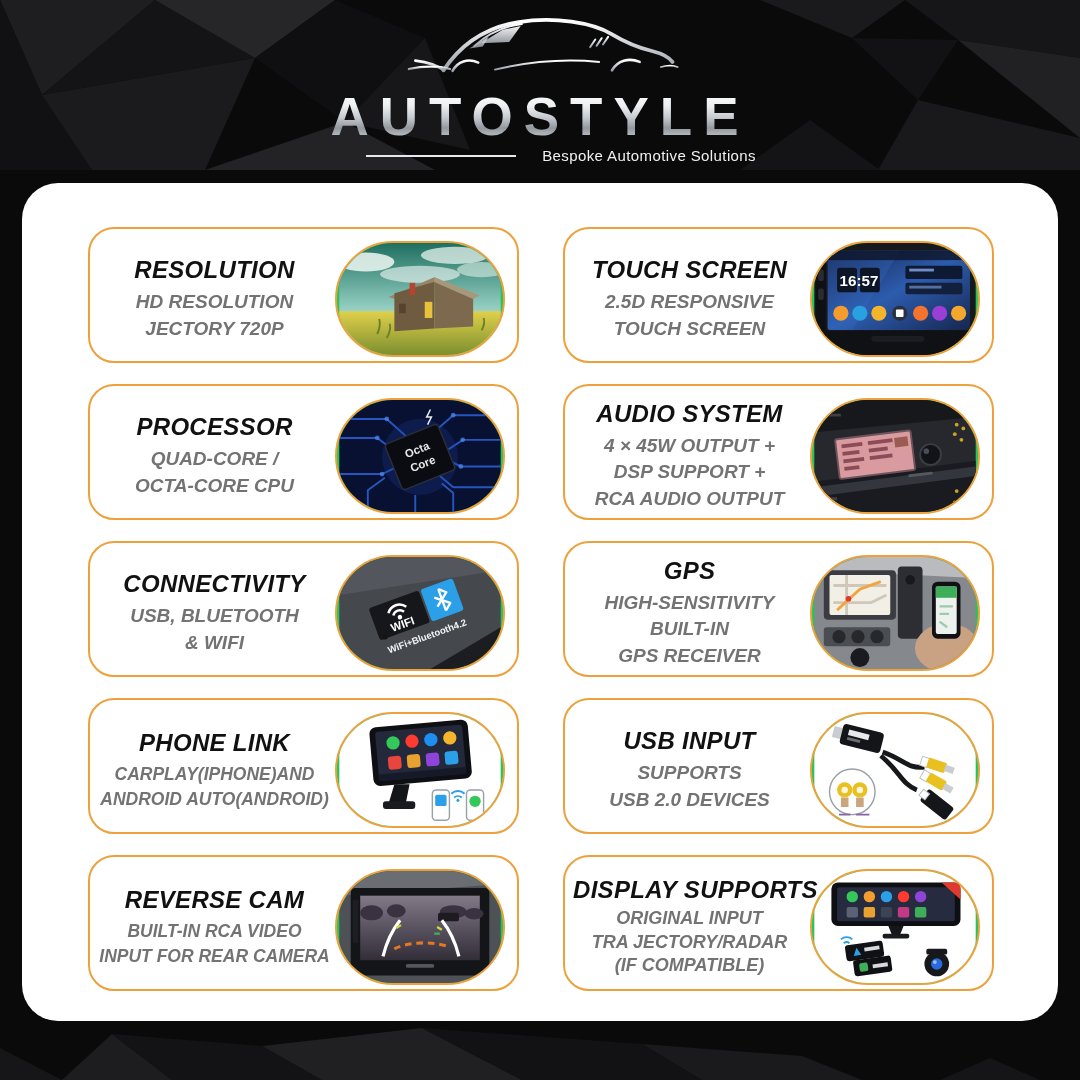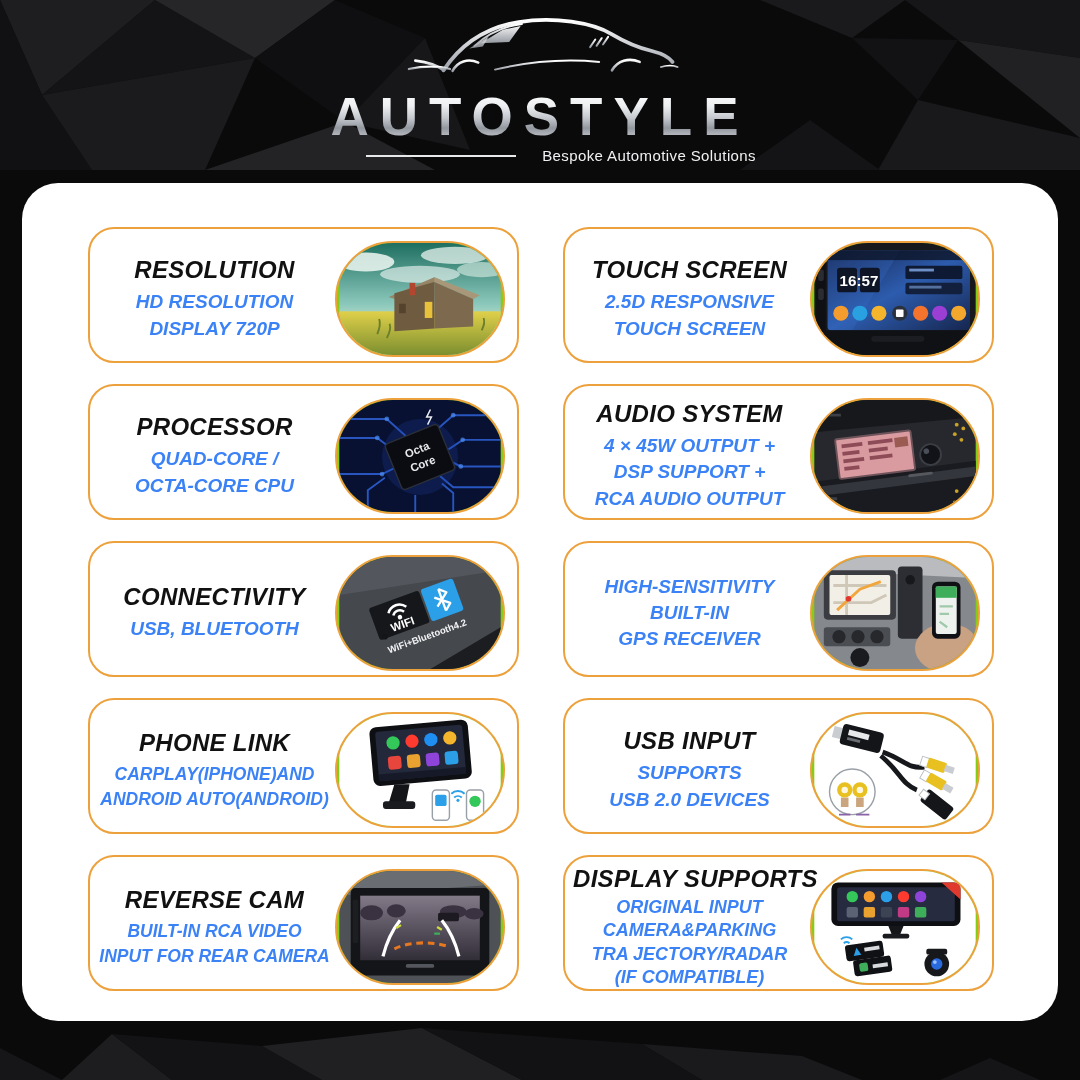--- a/index.html
+++ b/index.html
@@ -34,27 +34,27 @@
     display:grid;grid-template-columns:1fr 1fr;grid-template-rows:repeat(5,136px);
     column-gap:44px;row-gap:21px;height:764px;
   }
   .card{
     border:2px solid #EDA13C;border-radius:26px;background:#fff;
     display:flex;align-items:center;box-sizing:border-box;
     padding:12px 12px 4px 8px;gap:4px;overflow:hidden;
   }
   .card-text{flex:1;min-width:0;text-align:center;font-style:italic;color:#111;}
   .card-title{font-size:24px;font-weight:800;letter-spacing:.3px;margin:0 0 5px;white-space:nowrap;}
-  .card-line{font-size:19px;font-weight:700;line-height:1.38;margin:0;white-space:nowrap;color:#3b82f6;}
+  .card-line{font-size:19px;font-weight:700;line-height:1.38;margin:0;white-space:nowrap;color:#737373;}
   .card-text.tight .card-line{font-size:17.5px;}
   .card-text.four .card-line{font-size:18px;line-height:1.3;}
   .card-text.four .card-title{margin-bottom:3px;}
   .photo{
     flex:0 0 170px;width:170px;height:116px;border:2px solid #EDA13C;border-radius:58px;
-    overflow:hidden;box-sizing:border-box;background:#84cc16;
+    overflow:hidden;box-sizing:border-box;background:#22c55e;
   }
   .photo svg{display:block;width:100%;height:100%;}
 </style>
 </head>
 <body>
 
 <div class="poly-top">
   <svg viewBox="0 0 1080 170" preserveAspectRatio="none">
     <rect width="1080" height="170" fill="#0a0a0b"></rect>
     <polygon points="0,0 155,0 42,95" fill="#1e1e21"></polygon>
@@ -118,21 +118,21 @@
   </div>
 </div>
 
 <div class="panel">
   <div class="grid">
 
     <div class="card">
       <div class="card-text">
         <div class="card-title">RESOLUTION</div>
         <div class="card-line">HD RESOLUTION</div>
-        <div class="card-line">DISPLAY 720P</div>
+        <div class="card-line">JECTORY 720P</div>
       </div>
       <div class="photo">
         <svg viewBox="0 0 170 118">
           <defs>
             <linearGradient id="sky1" x1="0" y1="0" x2="0" y2="1">
               <stop offset="0" stop-color="#1e6f60"></stop>
                 <stop offset="0.55" stop-color="#8cc9bc"></stop>
                 <stop offset="0.8" stop-color="#dcead0"></stop>
             </linearGradient>
             <linearGradient id="field1" x1="0" y1="0" x2="0" y2="1">
@@ -281,20 +281,21 @@
           </g>
           <path d="M10,16 h18 M10,104 h14" stroke="#3c3f45" stroke-width="3"></path>
         </svg>
       </div>
     </div>
 
     <div class="card">
       <div class="card-text">
         <div class="card-title">CONNECTIVITY</div>
         <div class="card-line">USB, BLUETOOTH</div>
+        <div class="card-line">&amp; WIFI</div>
       </div>
       <div class="photo">
         <svg viewBox="0 0 170 118">
           <rect width="170" height="118" fill="#45484d"></rect>
           <polygon points="0,0 170,0 170,14 0,40" fill="#53565c"></polygon>
           <polygon points="96,118 170,74 170,118" fill="#1c1d20"></polygon>
           <g transform="rotate(-20 85 60)">
             <rect x="36" y="36" width="56" height="36" rx="3" fill="#16171b"></rect>
             <g stroke="#ffffff" stroke-width="2.6" fill="none">
               <path d="M54,48 a12,12 0 0 1 20,0"></path>
@@ -308,20 +309,21 @@
             </g>
             <text x="84" y="88" font-size="10" font-weight="bold" fill="#f2f3f5" text-anchor="middle" font-family="Liberation Sans, sans-serif">WiFi+Bluetooth4.2</text>
           </g>
           <circle cx="48" cy="84" r="3" fill="#141518"></circle>
         </svg>
       </div>
     </div>
 
     <div class="card">
       <div class="card-text">
+        <div class="card-title">GPS</div>
         <div class="card-line">HIGH-SENSITIVITY</div>
         <div class="card-line">BUILT-IN</div>
         <div class="card-line">GPS RECEIVER</div>
       </div>
       <div class="photo">
         <svg viewBox="0 0 170 118">
           <rect width="170" height="118" fill="#85888d"></rect>
           <polygon points="0,0 170,0 170,22 0,14" fill="#b9bbbe"></polygon>
           <rect x="10" y="14" width="76" height="52" rx="4" fill="#3a3c41"></rect>
           <rect x="16" y="19" width="64" height="42" rx="2" fill="#f2efe7"></rect>
@@ -464,21 +466,20 @@
           <rect x="70" y="98" width="30" height="4" rx="2" fill="#53565c"></rect>
           <rect x="14" y="30" width="6" height="46" rx="2" fill="#1d1e22"></rect>
         </svg>
       </div>
     </div>
 
     <div class="card">
       <div class="card-text four">
         <div class="card-title">DISPLAY SUPPORTS</div>
         <div class="card-line">ORIGINAL INPUT</div>
-        <div class="card-line">CAMERA&amp;PARKING</div>
         <div class="card-line">TRA JECTORY/RADAR</div>
         <div class="card-line">(IF COMPATIBLE)</div>
       </div>
       <div class="photo">
         <svg viewBox="0 0 170 118">
           <rect width="170" height="118" fill="#ffffff"></rect>
           <rect x="18" y="12" width="136" height="46" rx="7" fill="#0e0f13"></rect>
           <rect x="24" y="17" width="124" height="36" rx="3" fill="#262b40"></rect>
           <circle cx="40" cy="27" r="6" fill="#34c759"></circle>
           <circle cx="58" cy="27" r="6" fill="#f49c2d"></circle>

